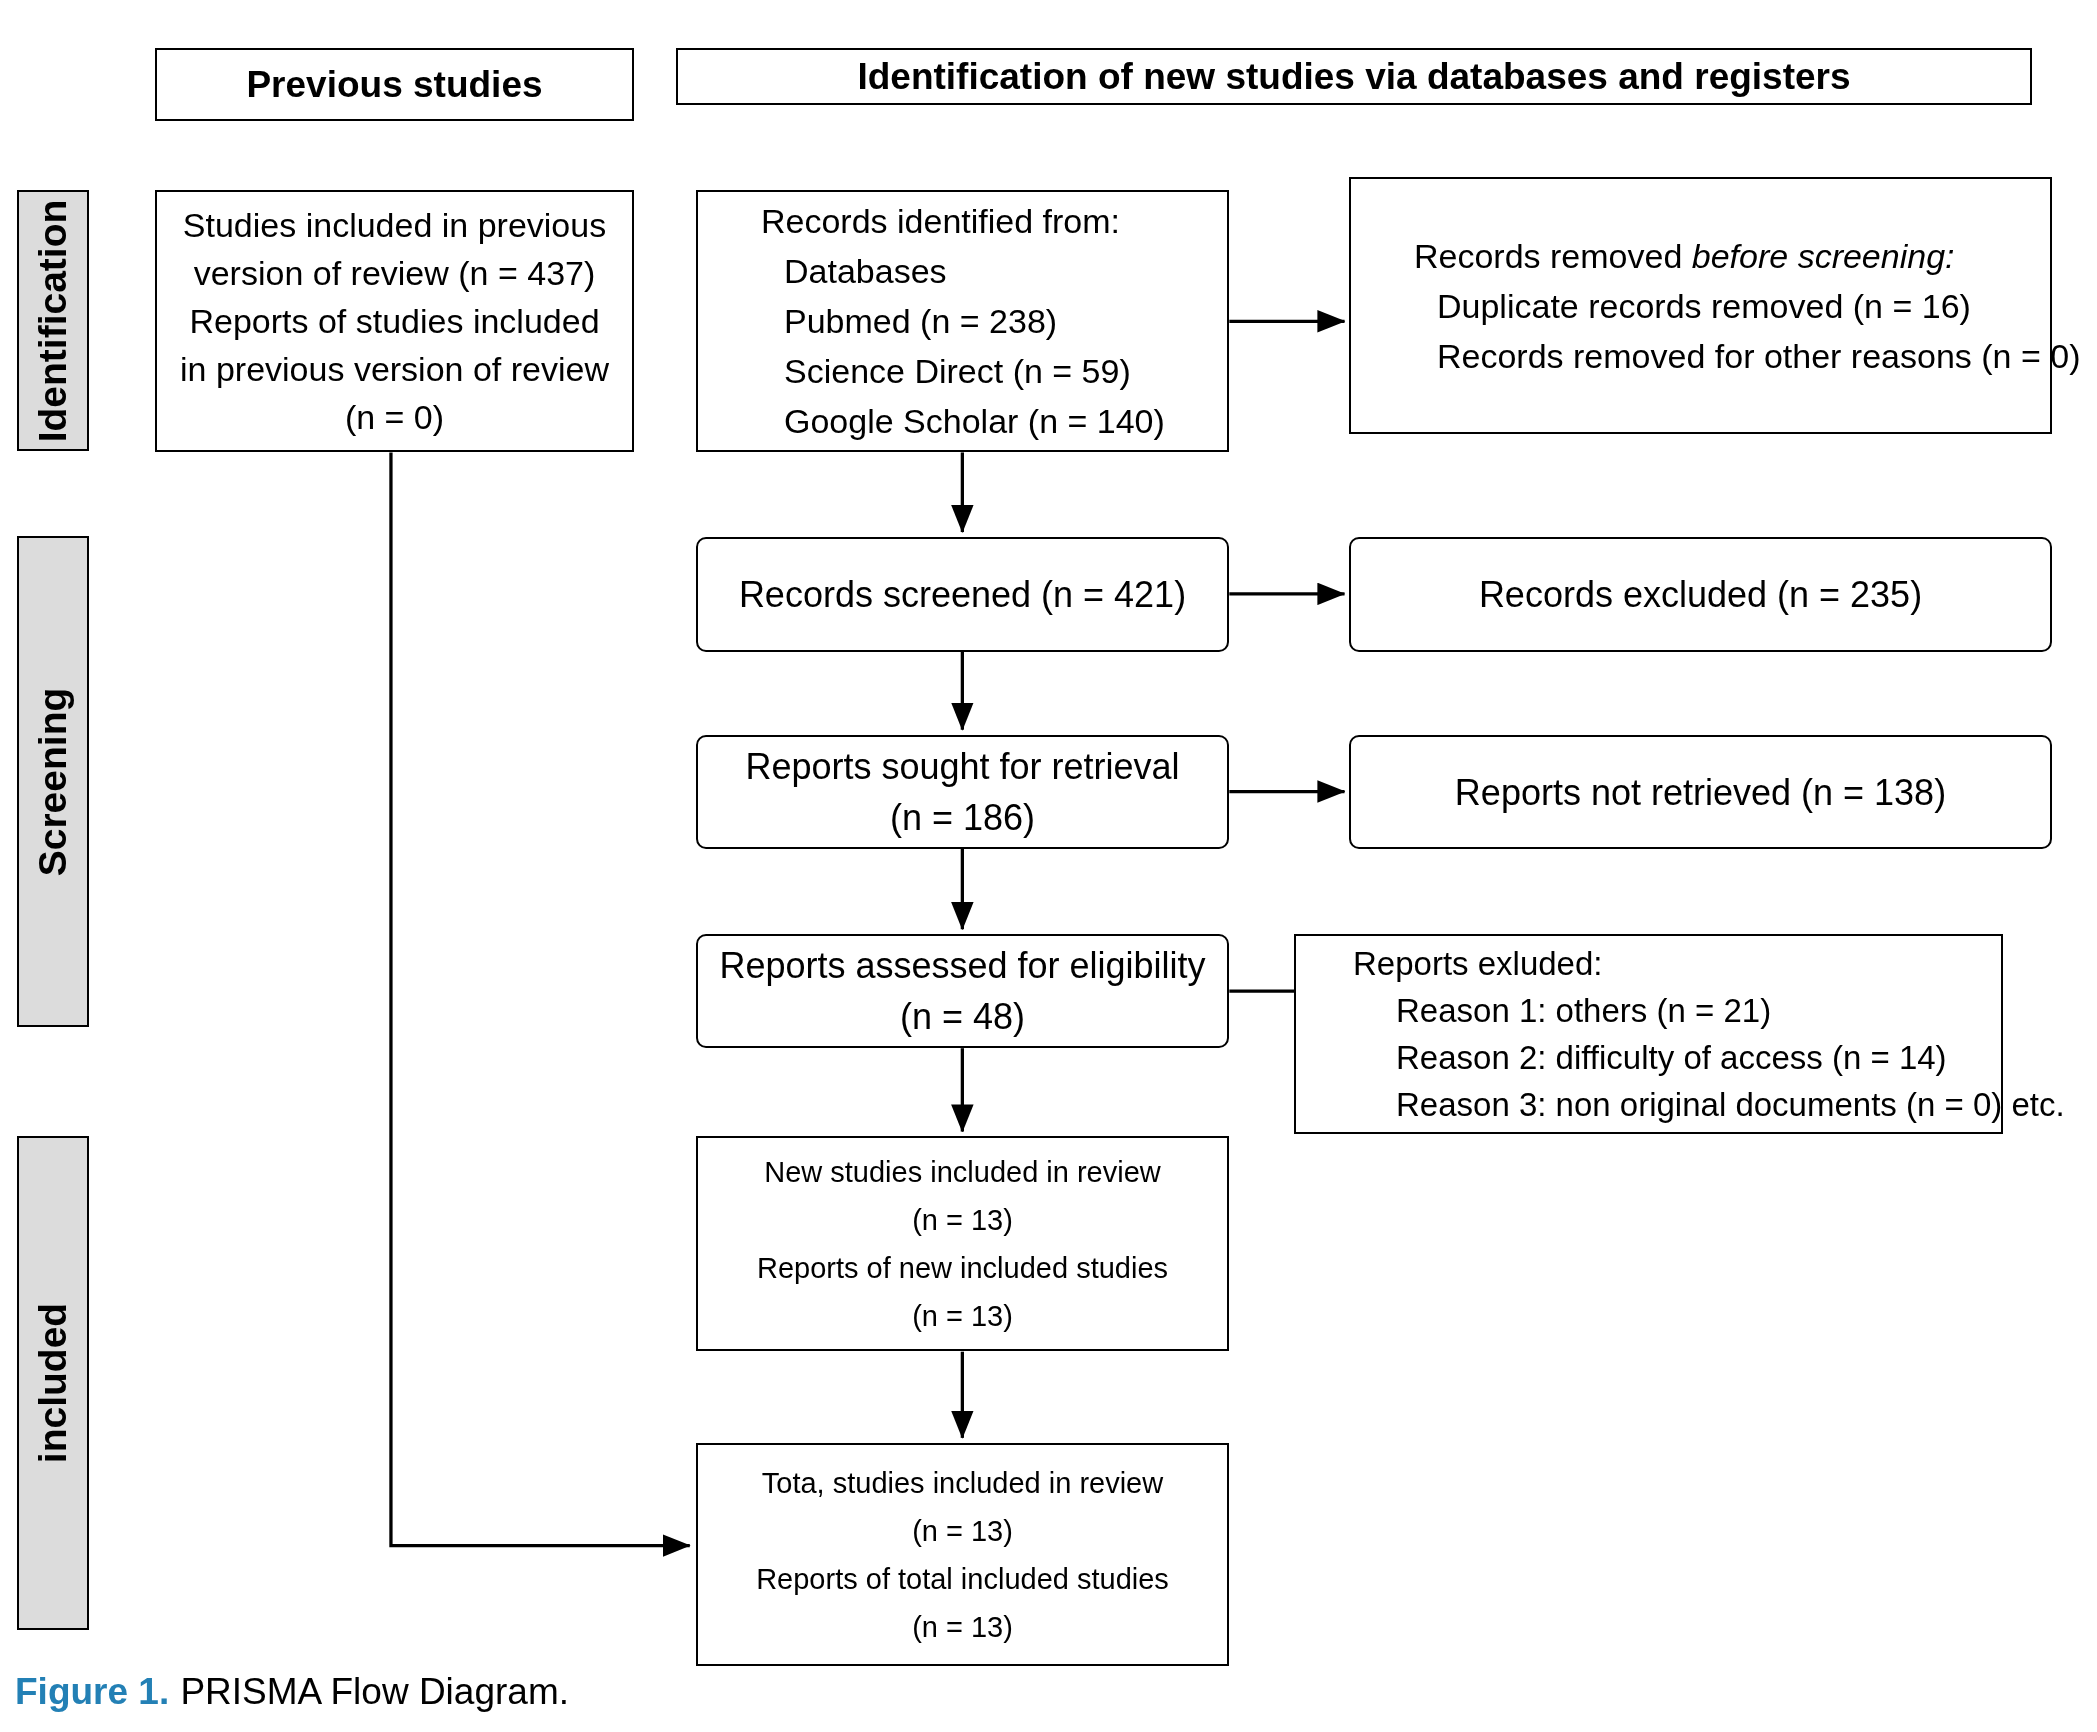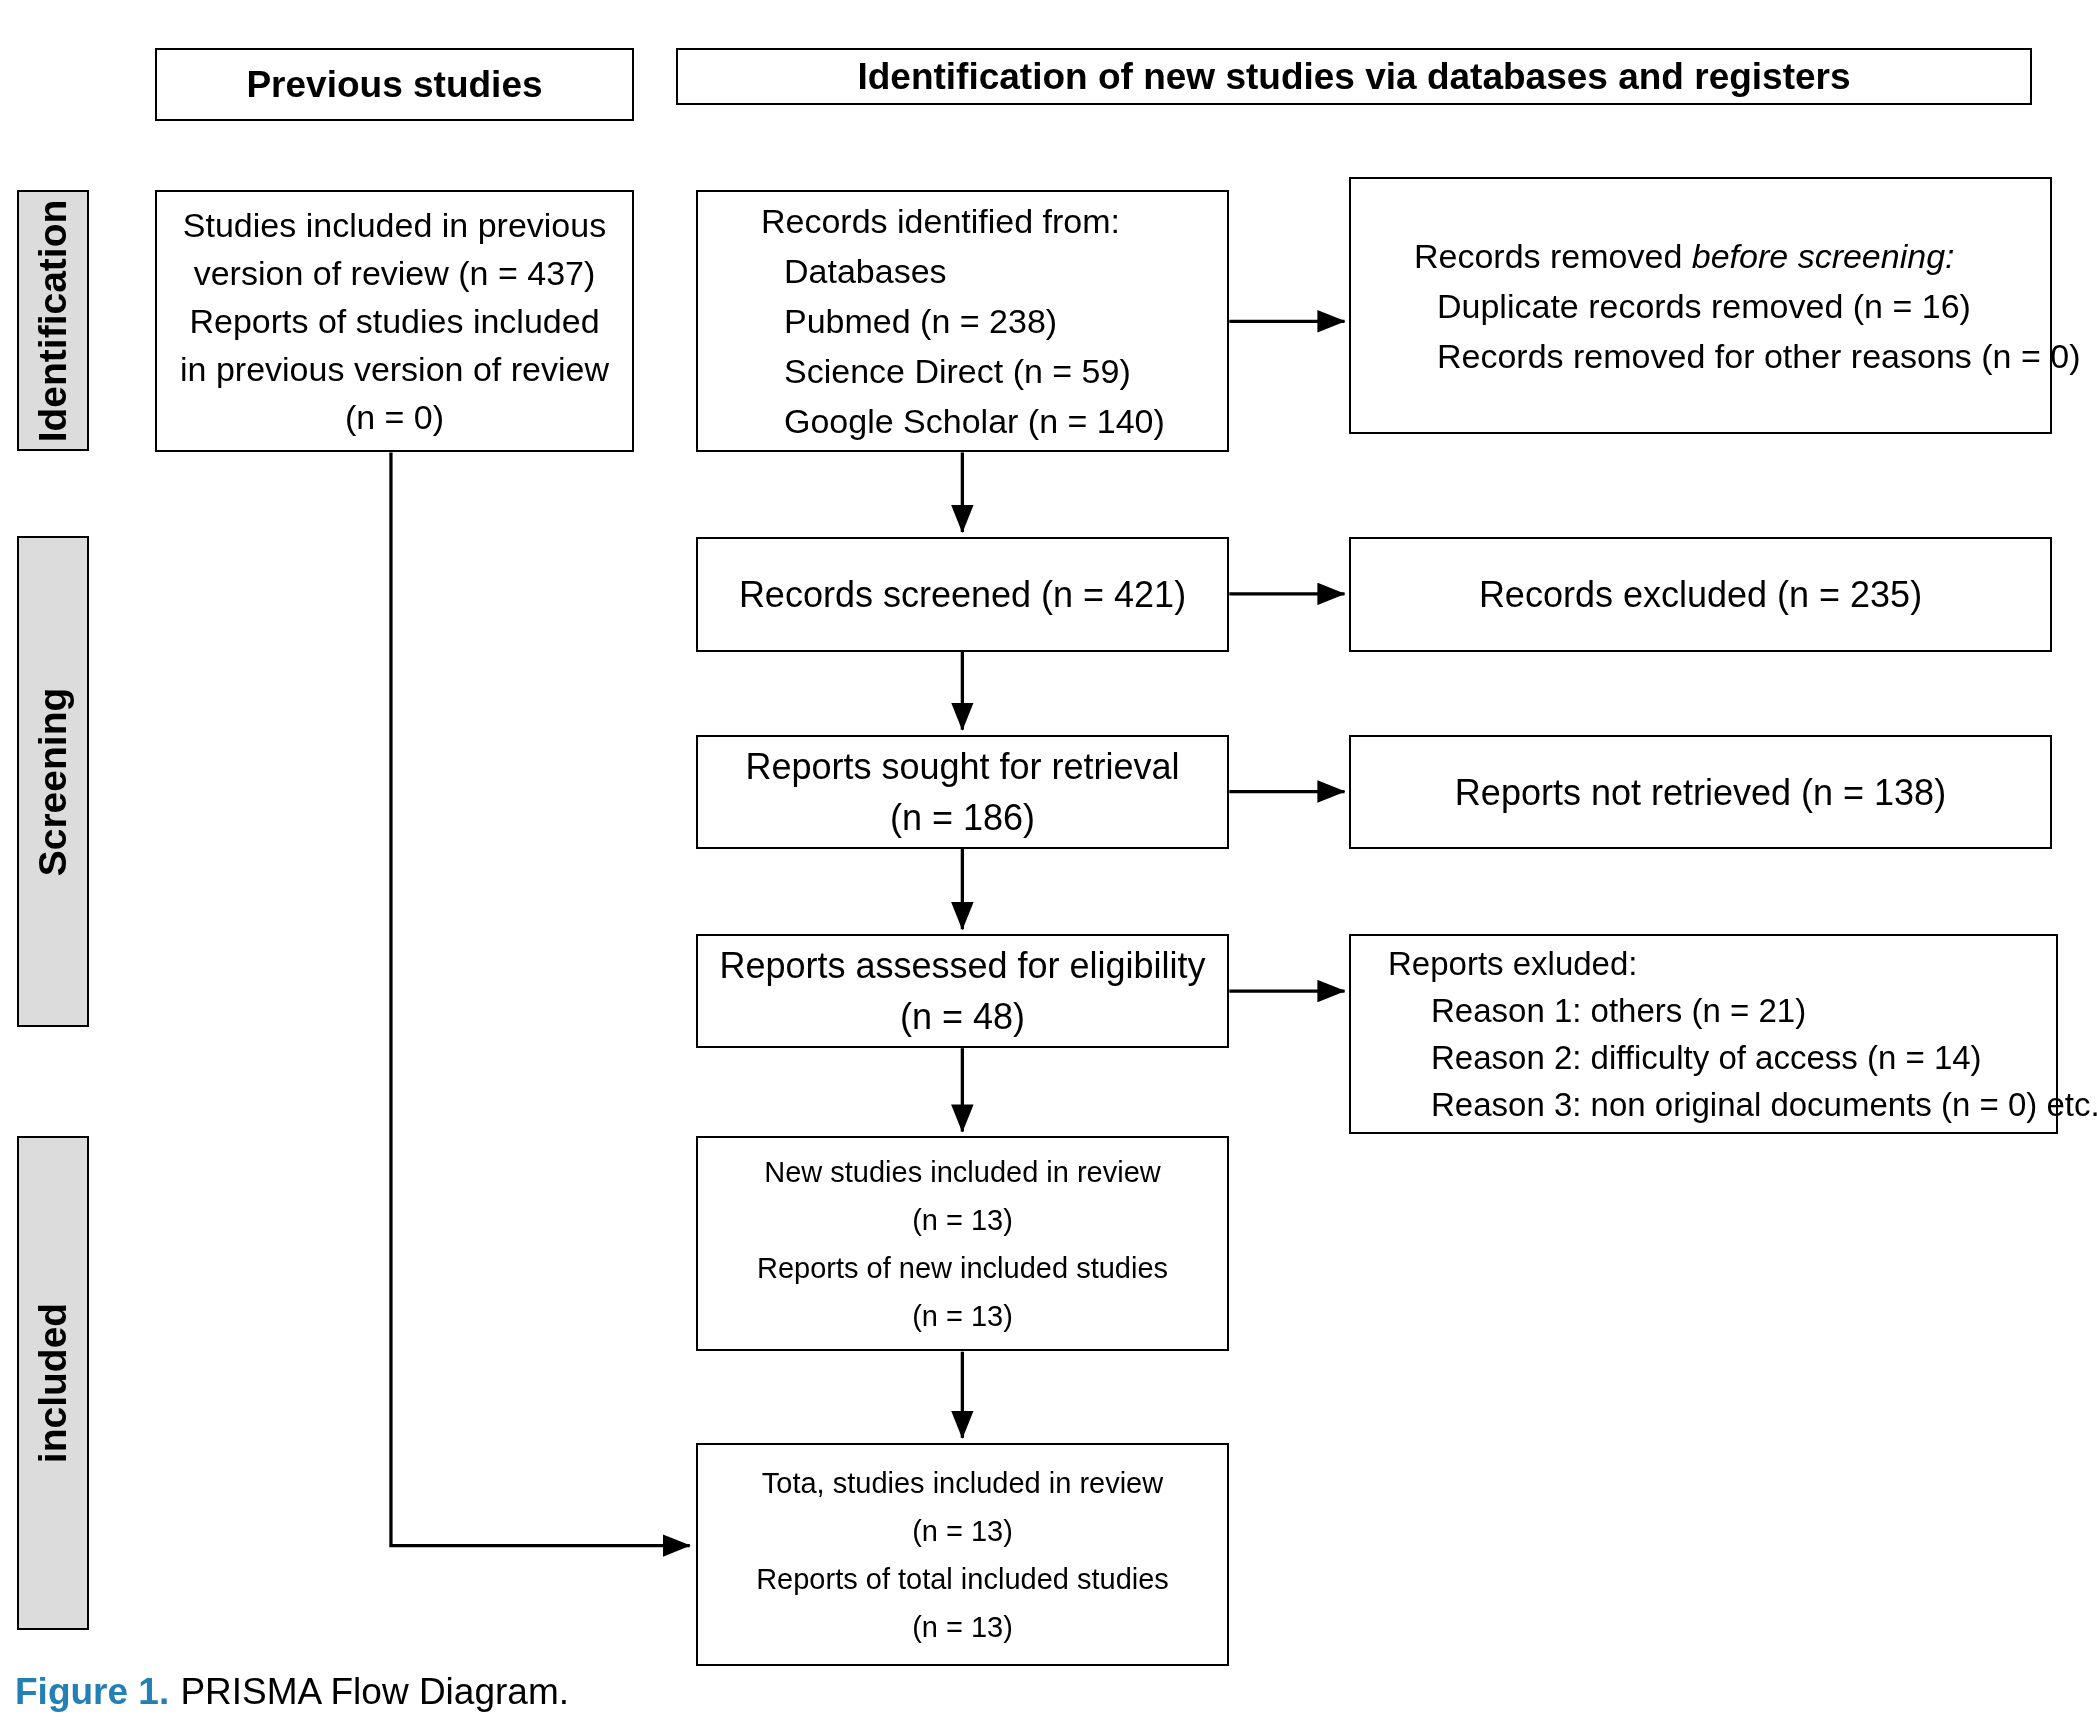--- a/index.html
+++ b/index.html
@@ -44,20 +44,21 @@
     transform: rotate(-90deg);
     white-space: nowrap;
     font-weight: bold;
     font-size: 39px;
     color: #000;
   }
   .centered-text {
     text-align: center;
     font-size: 36px;
     line-height: 51px;
+    border-radius: 10px;
   }
   .detail-text {
     text-align: left;
     font-size: 34px;
     line-height: 50px;
   }
   .detail-text .intro { padding-left: 63px; }
   .detail-text .item  { padding-left: 86px; }
   .tight { font-size: 33px; line-height: 47px; }
   .tight .intro { padding-left: 37px; }
@@ -190,21 +191,21 @@
   </div>
 
   <div class="box centered-text" style="left:1349px; top:537px; width:703px; height:115px;">
     <div>Records excluded (n = 235)</div>
   </div>
 
   <div class="box centered-text" style="left:1349px; top:735px; width:703px; height:114px;">
     <div>Reports not retrieved (n = 138)</div>
   </div>
 
-  <div class="box detail-text tight" style="left:1349px; top:934px; width:709px; height:200px;">
+  <div class="box detail-text tight" style="left:1294px; top:934px; width:709px; height:200px;padding-left:20px;">
     <div class="intro">Reports exluded:</div>
     <div class="item">Reason 1: others (n = 21)</div>
     <div class="item">Reason 2: difficulty of access (n = 14)</div>
     <div class="item">Reason 3: non original documents (n = 0) etc.</div>
   </div>
 
   <div class="caption">
     <span class="cap-label" id="cap-label" style="color: rgb(35, 128, 181);">Figure 1.</span><span>PRISMA Flow Diagram.</span>
   </div>
 

